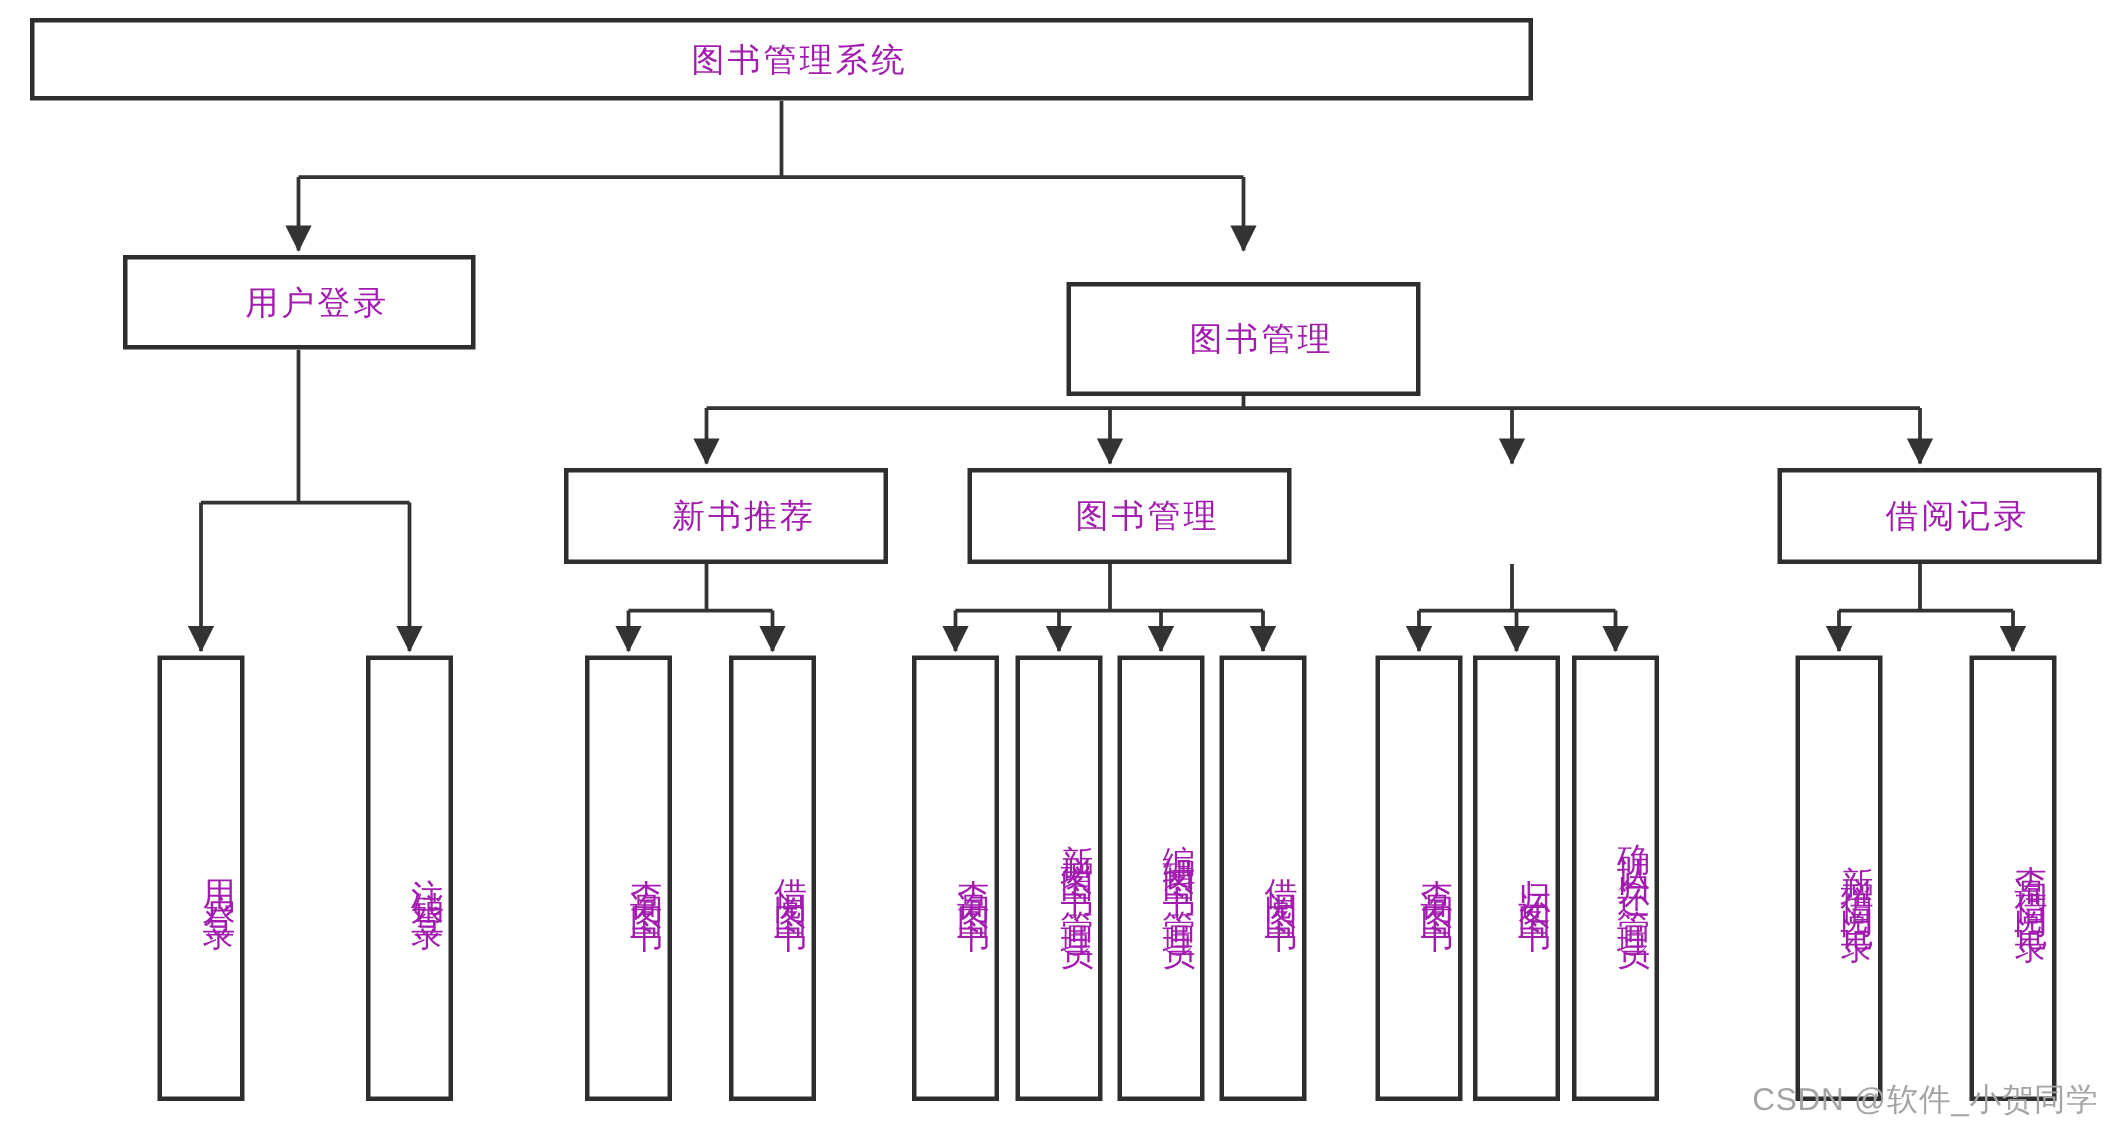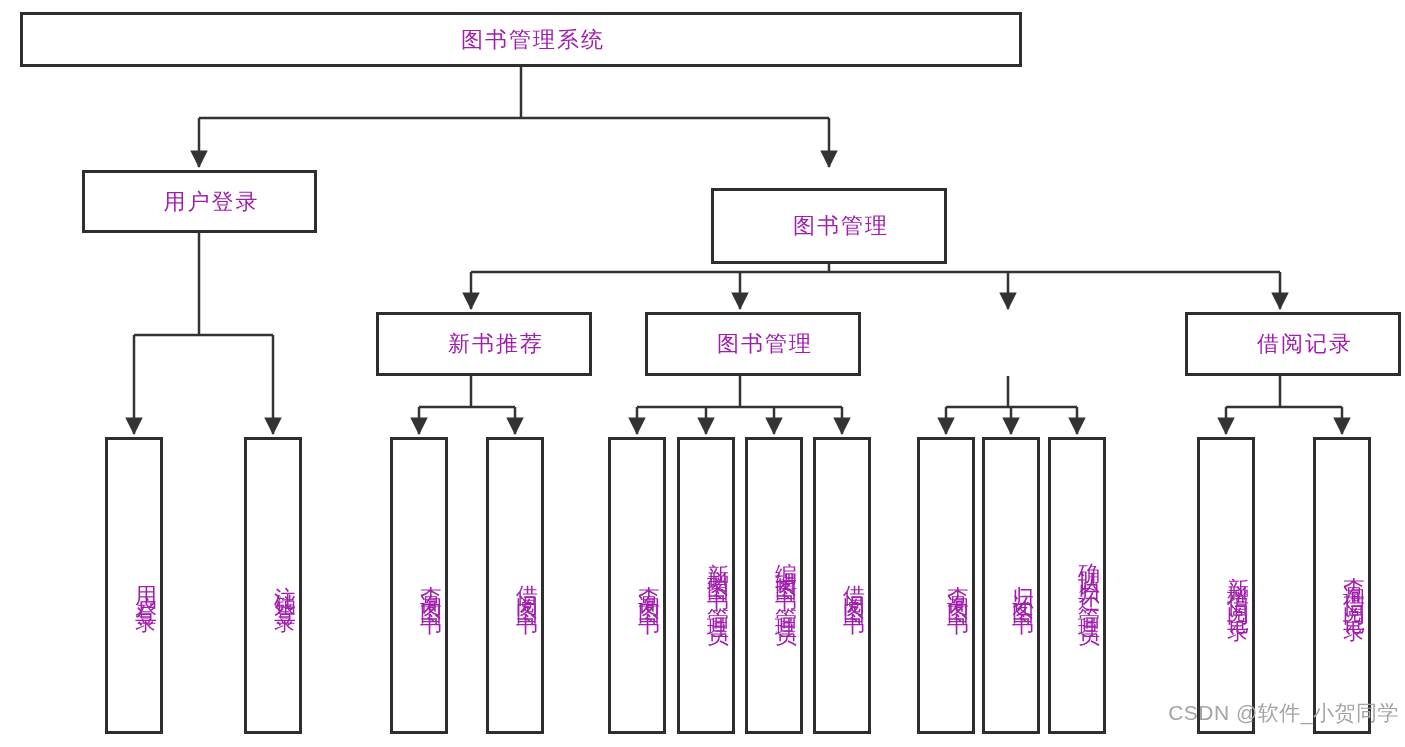--- a/index.html
+++ b/index.html
@@ -47,21 +47,21 @@
     font-size: 22px;
     line-height: 1;
     letter-spacing: 9px;
     white-space: nowrap;
   }
   .leaf { top: 437px; width: 58px; height: 297px; }
   .mid  { top: 312px; width: 216px; height: 64px; margin-left: 13px; }
   .watermark {
     position: absolute;
     right: 6px;
-    bottom: 20px;
+    bottom: 0;
     font-size: 21px;
     color: #a4a4a7;
     letter-spacing: 0.5px;
     z-index: 5;
     white-space: nowrap;
   }
 </style>
 </head>
 <body>
 

